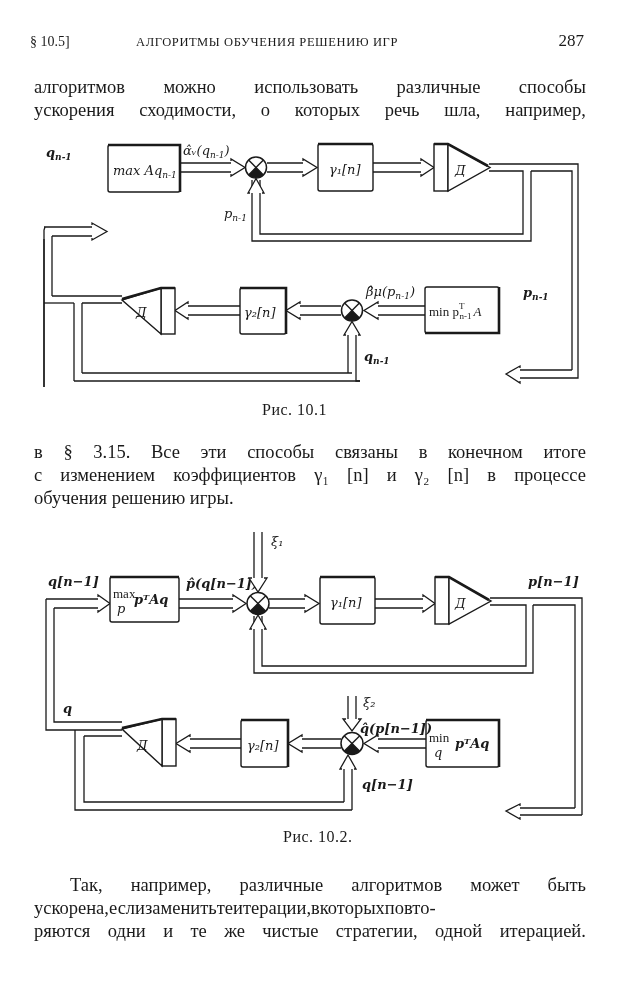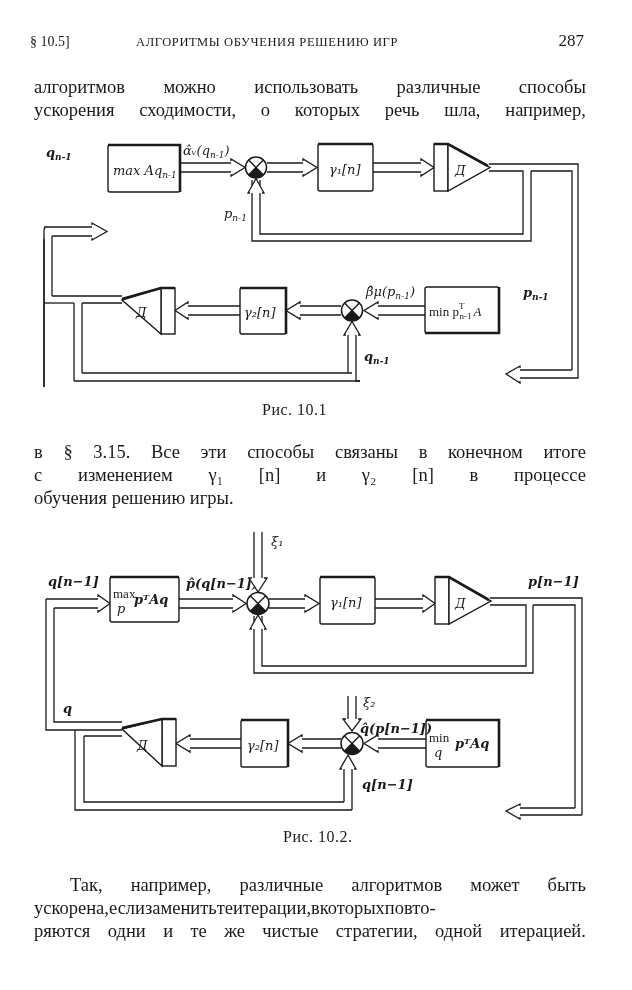--- a/index.html
+++ b/index.html
@@ -188,20 +188,21 @@
       <span>эти</span>
       <span>способы</span>
       <span>связаны</span>
       <span>в</span>
       <span>конечном</span>
       <span>итоге</span>
     </span>
   <span class="line" style="display: flex; justify-content: space-between;">
       <span>с</span>
       <span>изменением</span>
+      <span>коэффициентов</span>
       <span>γ₁</span>
       <span>[n]</span>
       <span>и</span>
       <span>γ₂</span>
       <span>[n]</span>
       <span>в</span>
       <span>процессе</span>
     </span>
   <span class="line" style="text-align-last:left">обучения решению игры.</span>
 </div>

